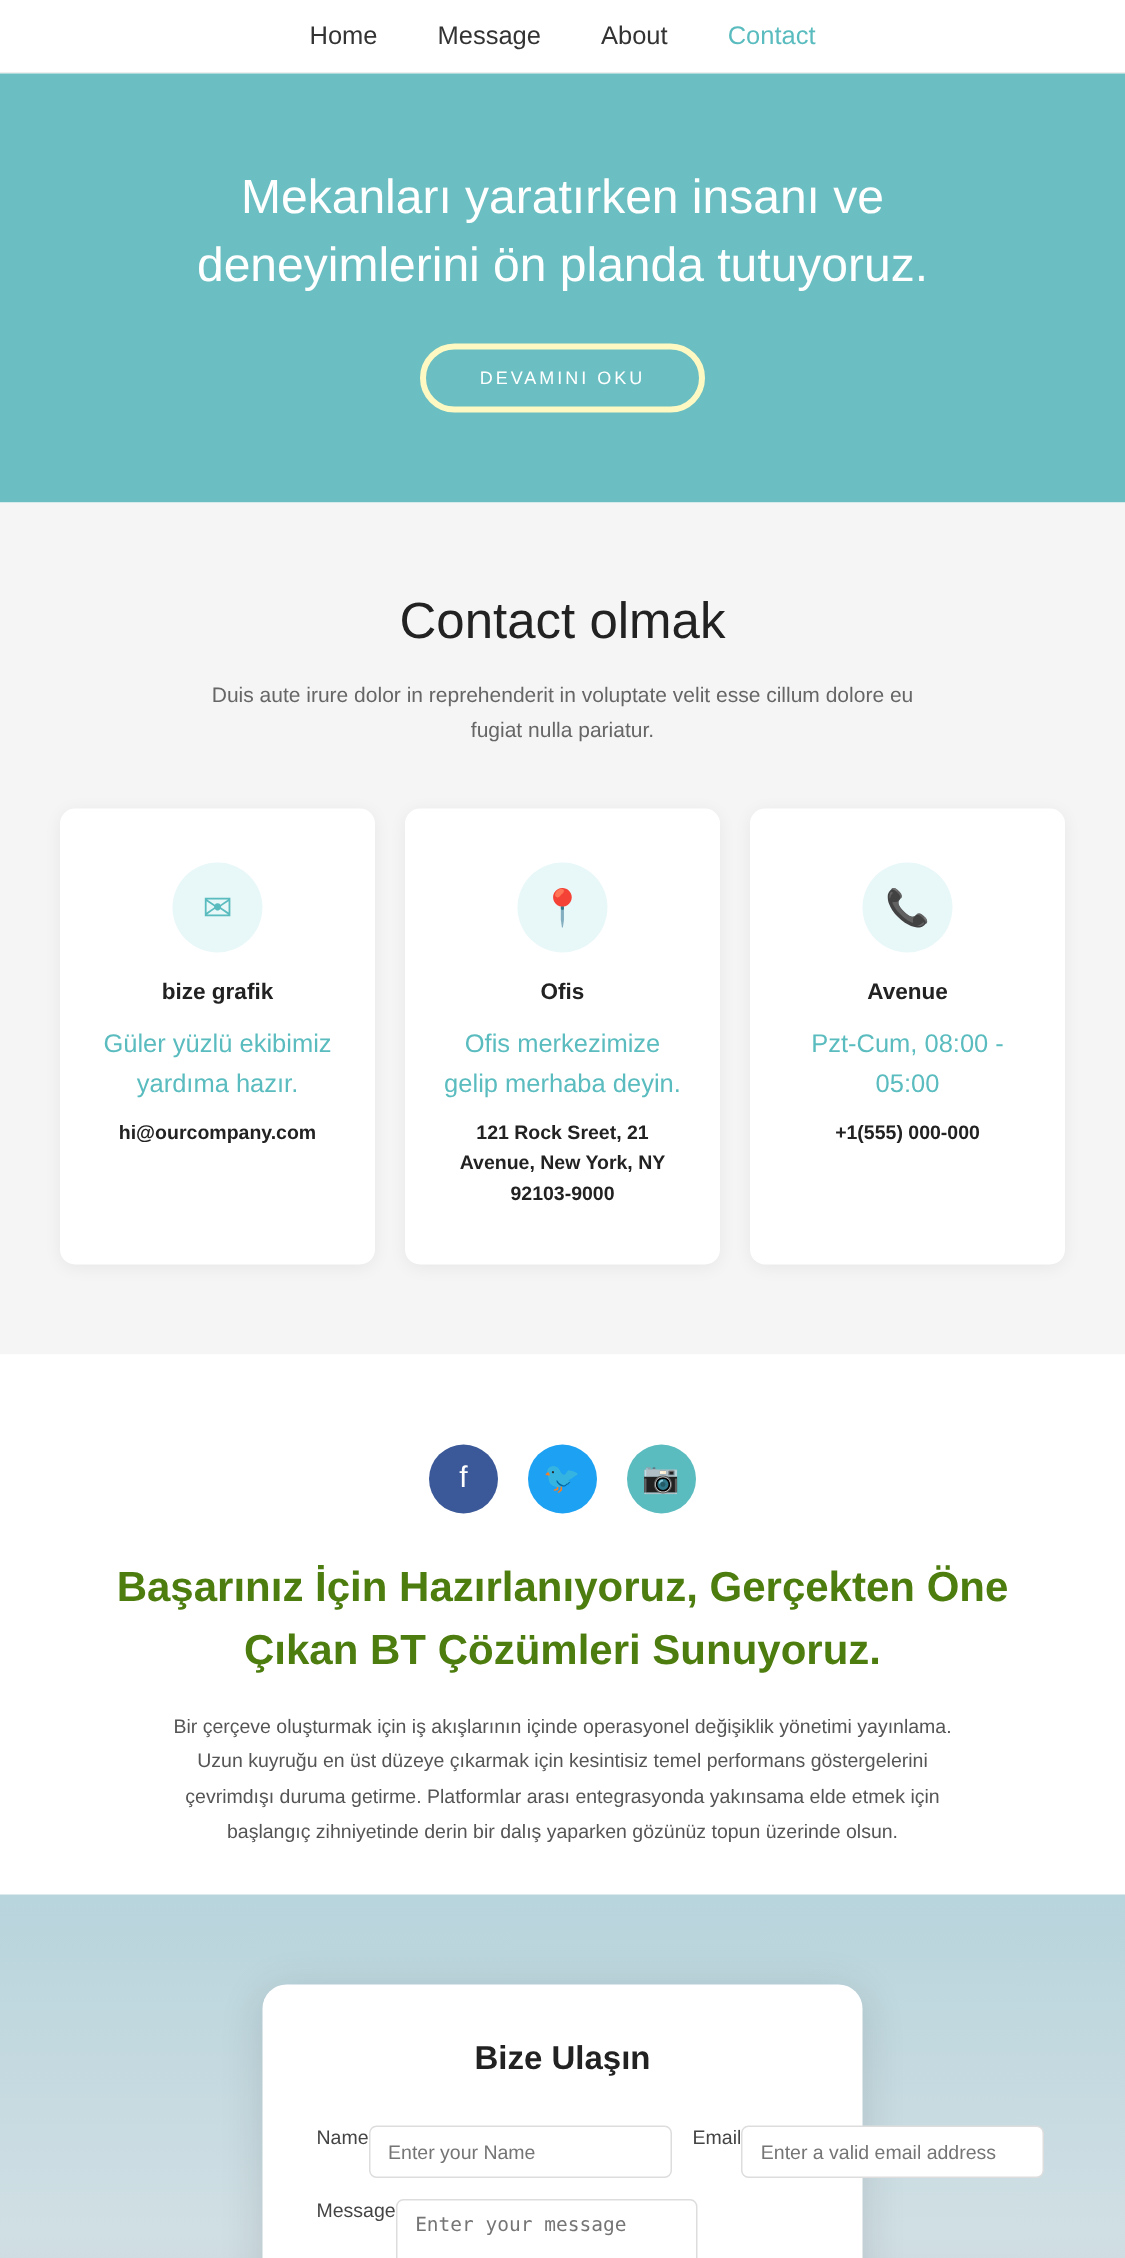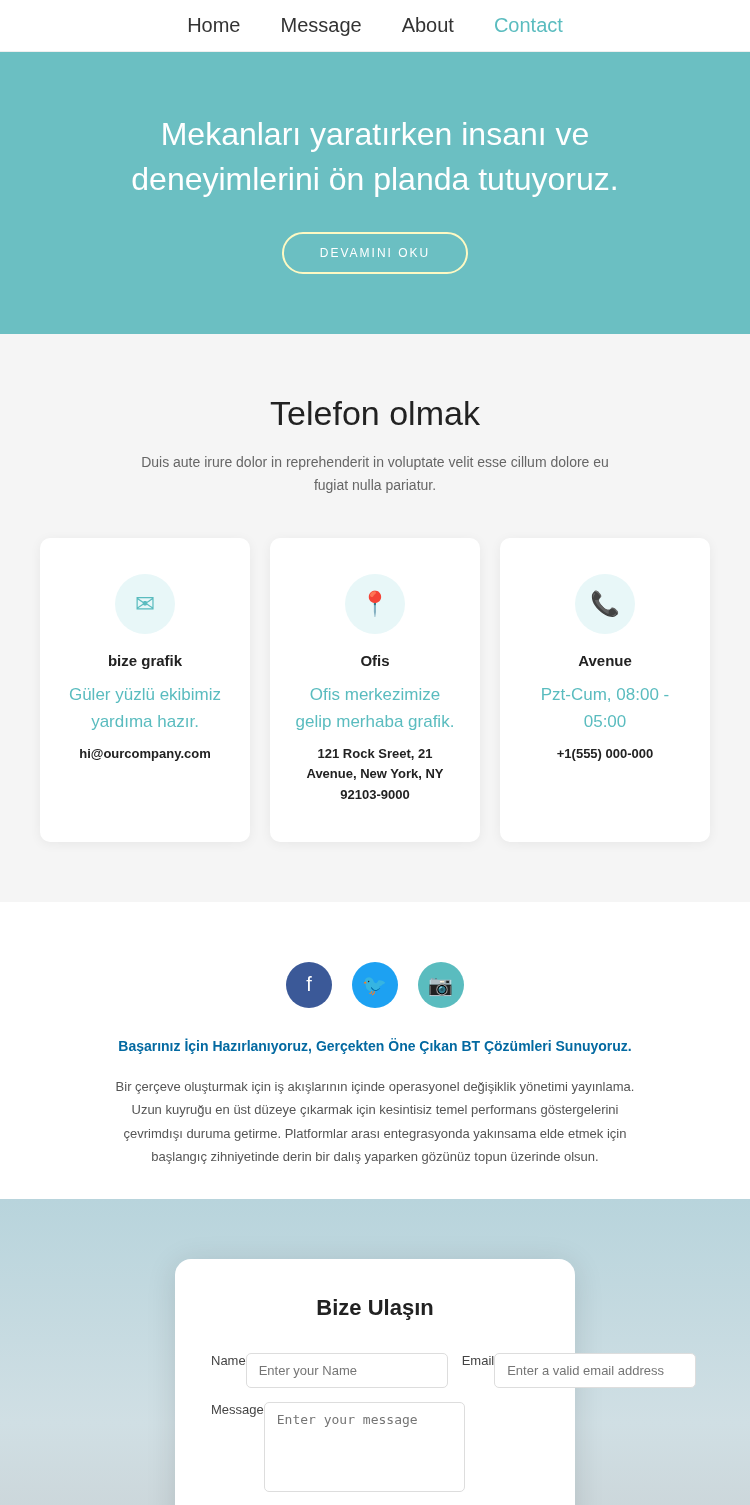--- a/index.html
+++ b/index.html
@@ -4,36 +4,36 @@
   <style>
     * { margin: 0; padding: 0; box-sizing: border-box; }
     body { font-family: 'Segoe UI', Arial, sans-serif; width: 750px; background: #fff; }
 
     
     nav {
       display: flex; justify-content: center; align-items: center;
       gap: 40px; padding: 14px 0; background: #fff;
       border-bottom: 1px solid #eee;
     }
-    nav a { text-decoration: none; color: #333; font-size: 20px; }
+    nav a { text-decoration: none; color: #333; font-size: 17px; }
     nav a.active { color: #5abcbf; }
 
     
     .hero {
       background: #6bbfc2;
       padding: 60px 80px;
       text-align: center;
     }
     .hero h1 {
       color: #fff; font-size: 32px; font-weight: 400; line-height: 1.4;
       margin-bottom: 30px;
     }
     .hero-btn {
       display: inline-block;
-      border: 2px solid #fef9c3; color: #fff;
+      border: 4px solid #fef9c3; color: #fff;
       padding: 12px 36px; border-radius: 30px;
       font-size: 12px; letter-spacing: 2px; text-transform: uppercase;
       cursor: pointer; background: transparent;
     }
 
     
     .contact-section {
       background: #f5f5f5; padding: 60px 40px; text-align: center;
     }
     .contact-section h2 { font-size: 34px; font-weight: 400; color: #222; margin-bottom: 18px; }
@@ -59,21 +59,21 @@
     .social-icons { display: flex; justify-content: center; gap: 20px; margin-bottom: 28px; }
     .social-icon {
       width: 46px; height: 46px; border-radius: 50%;
       display: flex; align-items: center; justify-content: center;
       font-size: 20px;
     }
     .social-icon.fb { background: #3b5998; color: #fff; }
     .social-icon.tw { background: #1da1f2; color: #fff; }
     .social-icon.ig { background: #5abcbf; color: #fff; }
 
-    .social-section h2 { font-size: 14px; font-weight: 700; color: #0369a1; margin-bottom: 18px; line-height: 1.5; margin-top: 16px; }
+    .social-section h2 { font-size: 28px; font-weight: 700; color: #4d7c0f; margin-bottom: 18px; line-height: 1.5; margin-top: 16px; }
     .social-section p { font-size: 13px; color: #555; line-height: 1.8; max-width: 540px; margin: 0 auto; }
 
     
     .form-section {
       position: relative;
       background: linear-gradient(to bottom, #b8d4dc 0%, #d0dfe4 40%, #c8cfd2 70%, #b0b8bc 100%);
       padding: 60px 0 80px;
       overflow: hidden;
       min-height: 560px;
     }
@@ -105,36 +105,36 @@
   <a>About</a>
   <a class="active">Contact</a>
 </nav>
 
 <section class="hero">
   <h1>Mekanları yaratırken insanı ve deneyimlerini ön planda tutuyoruz.</h1>
   <button class="hero-btn">DEVAMINI OKU</button>
 </section>
 
 <section class="contact-section">
-  <h2>Telefon olmak</h2>
+  <h2>Contact olmak</h2>
   <p>Duis aute irure dolor in reprehenderit in voluptate velit esse cillum dolore eu fugiat nulla pariatur.</p>
 
   <div class="cards">
 
     <div class="card">
       <div class="card-icon">✉</div>
       <h3>bize grafik</h3>
       <div class="card-link">Güler yüzlü ekibimiz yardıma hazır.</div>
       <div class="card-detail">hi@ourcompany.com</div>
     </div>
 
     <div class="card">
       <div class="card-icon">📍</div>
       <h3>Ofis</h3>
-      <div class="card-link">Ofis merkezimize gelip merhaba grafik.</div>
+      <div class="card-link">Ofis merkezimize gelip merhaba deyin.</div>
       <div class="card-detail">121 Rock Sreet, 21 Avenue, New York, NY 92103-9000</div>
     </div>
 
     <div class="card">
       <div class="card-icon">📞</div>
       <h3>Avenue</h3>
       <div class="card-link">Pzt-Cum, 08:00 - 05:00</div>
       <div class="card-detail">+1(555) 000-000</div>
     </div>
   </div>

